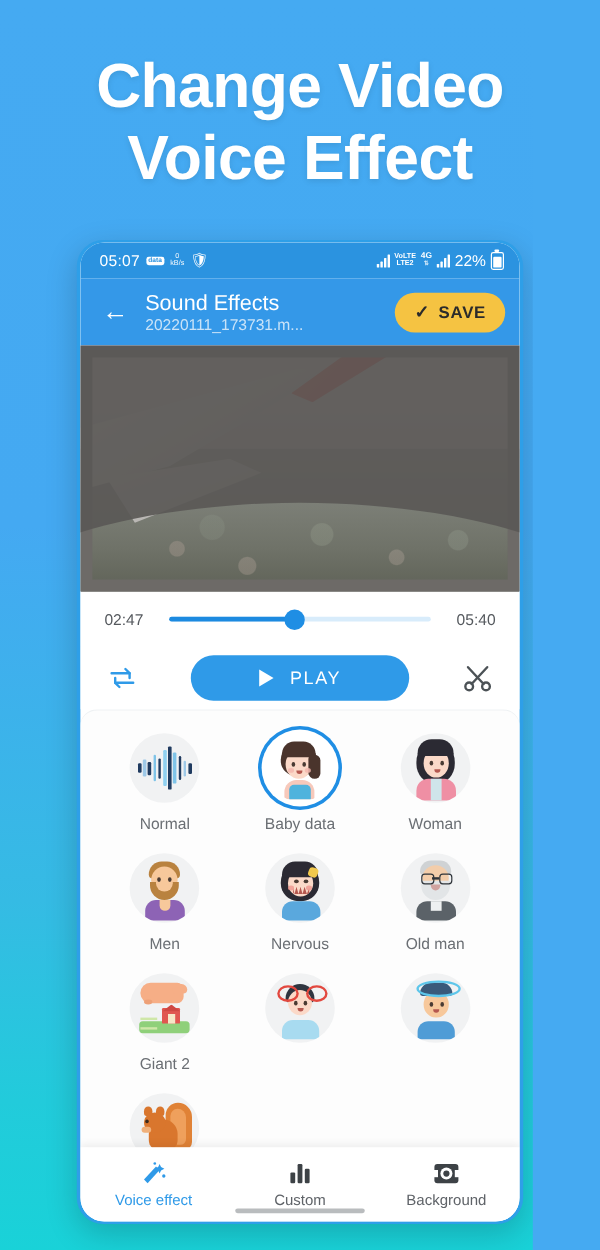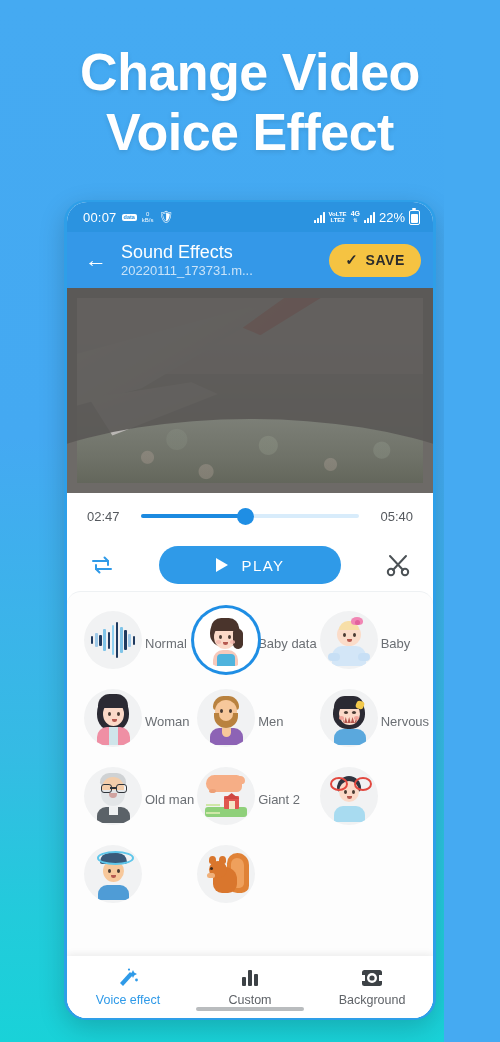--- a/index.html
+++ b/index.html
@@ -275,21 +275,21 @@
     padding: 8px 14px 0 14px;
     overflow: hidden;
     position: relative;
   }
   .grid {
     display: grid;
     grid-template-columns: repeat(3, 1fr);
     row-gap: 0px;
   }
   .cell {
-    display: flex; align-items: center;
+    display: flex; flex-direction: column; align-items: center;
     padding: 8px 0 6px 0;
   }
   .av-wrap {
     width: 64px; height: 64px;
     border-radius: 50%;
     display: flex; align-items: center; justify-content: center;
     position: relative;
   }
   .av-wrap.sel {
     box-shadow: 0 0 0 3px #1f8ee4;
@@ -359,21 +359,21 @@
   <div class="headline">
     <span>Change Video</span>
     <span class="l2">Voice Effect</span>
   </div>
 
   <div class="phone">
     <div class="phone-screen">
 
       <div class="statusbar">
         <div class="sb-left">
-          <span class="sb-time">00:07</span>
+          <span class="sb-time">05:07</span>
           <span class="sb-chip">data</span>
           <span class="sb-rate">
             <span>0</span>
             <span>kB/s</span>
           </span>
           <span class="sb-shield">🛡</span>
         </div>
         <div class="sb-right">
           <span class="sb-bars">
               <i></i>
@@ -488,39 +488,20 @@
                   <div class="cheek" style="left:32px;top:28px"></div>
                   <div class="mouth" style="left:25px;top:30px;width:5px;height:3px"></div>
                   <div class="body" style="left:15px;top:38px;width:25px;height:16px;background:#f7c9bb"></div>
                   <div style="position:absolute;left:19px;top:42px;width:18px;height:12px;background:#4fb3dd;border-radius:4px 4px 0 0"></div>
                 </div>
               </div>
             </div>
             <div class="cell-label">Baby data</div>
           </div>
 
-          <div class="cell">
-            <div class="av-wrap">
-              <div class="av">
-                <div class="face">
-                  <div class="skin" style="left:17px;top:12px;width:24px;height:23px;background:#fbdcc9"></div>
-                  <div style="position:absolute;left:19px;top:10px;width:20px;height:9px;background:#f7dfa8;border-radius:12px 12px 0 0"></div>
-                  <div style="position:absolute;left:31px;top:6px;width:12px;height:8px;background:#f186b4;border-radius:50% 50% 40% 40%"></div>
-                  <div style="position:absolute;left:35px;top:9px;width:5px;height:5px;background:#e2629c;border-radius:50%"></div>
-                  <div class="eye" style="left:23px;top:22px"></div>
-                  <div class="eye" style="left:33px;top:22px"></div>
-                  <div class="mouth" style="left:27px;top:28px;width:5px;height:3px"></div>
-                  <div style="position:absolute;left:12px;top:35px;width:34px;height:20px;background:#d3e6f7;border-radius:10px 10px 0 0"></div>
-                  <div style="position:absolute;left:8px;top:42px;width:12px;height:8px;background:#c7dff5;border-radius:6px"></div>
-                  <div style="position:absolute;left:38px;top:42px;width:12px;height:8px;background:#c7dff5;border-radius:6px"></div>
-                </div>
-              </div>
-            </div>
-            <div class="cell-label">Baby</div>
-          </div>
 
           <div class="cell">
             <div class="av-wrap">
               <div class="av">
                 <div class="face">
                   <div class="hair" style="left:13px;top:6px;width:32px;height:36px;background:#2b2a33"></div>
                   <div class="skin" style="left:19px;top:13px;width:21px;height:24px;background:#fbd9c8"></div>
                   <div class="hair" style="left:14px;top:5px;width:30px;height:14px;background:#2b2a33;border-radius:15px 15px 3px 3px"></div>
                   <div class="eye" style="left:24px;top:23px"></div>
                   <div class="eye" style="left:33px;top:23px"></div>

